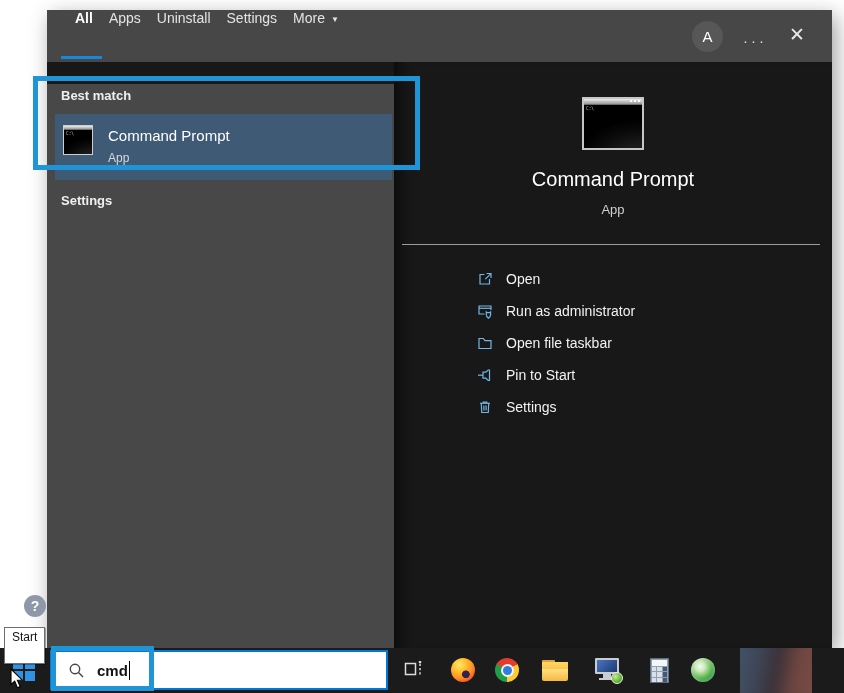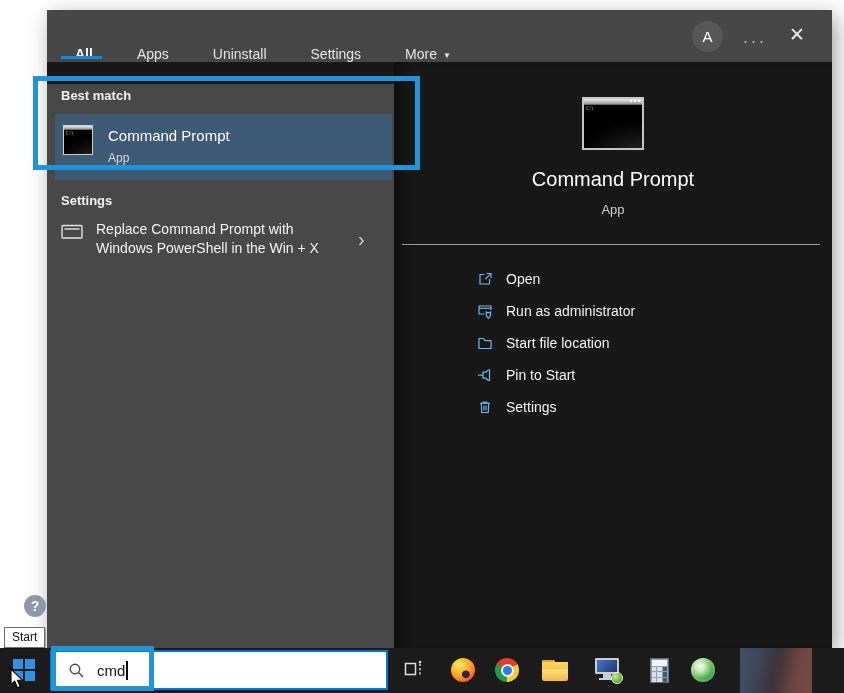--- a/index.html
+++ b/index.html
@@ -6,21 +6,21 @@
   html,body { width:844px; height:693px; }
   body {
     position:relative; background:#ffffff; overflow:hidden;
     font-family:"Liberation Sans", sans-serif;
     -webkit-font-smoothing:antialiased;
   }
   
   .menu { position:absolute; left:47px; top:10px; width:785px; height:638px;
           box-shadow:4px 6px 20px rgba(0,0,0,.38); background:#181818; }
   .menu-header { position:absolute; left:0; top:0; width:785px; height:52px; background:#474747; }
-  .tabs { position:absolute; left:28px; top:0; height:52px; display:flex; gap:44px; align-items:flex-end; }
+  .tabs { position:absolute; left:28px; top:0; height:52px; display:flex; gap:16px; align-items:flex-start; }
   .tab { color:#e4e4e4; font-size:14px; white-space:nowrap; }
   .tab.active { color:#ffffff; font-weight:bold; }
   .tab .more-arrow { display:inline-block; font-size:8px; margin-left:6px; transform:translateY(-1px); color:#e4e4e4; }
   .tab-underline { position:absolute; left:14px; top:46px; width:41px; height:3px; background:#1a86d9; }
   .avatar { position:absolute; left:645px; top:11px; width:31px; height:31px; border-radius:50%;
             background:#575757; color:#fff; font-size:15px; display:flex; align-items:center; justify-content:center; }
   .hdr-dots { position:absolute; left:696px; top:22px; color:#dcdcdc; font-size:15px; letter-spacing:3px; }
   .hdr-close { position:absolute; left:742px; top:15px; color:#e8e8e8; font-size:19px; line-height:20px; }
 
   
@@ -61,21 +61,21 @@
   .action-row svg { margin-left:36px; flex:0 0 auto; }
   .action-label { margin-left:13px; font-size:14px; color:#f2f2f2; }
 
   
   .taskbar { position:absolute; left:0; top:648px; width:844px; height:45px; background:#1b1b1b; }
   .win-logo { position:absolute; left:13px; top:11px; display:grid; grid-template-columns:10px 10px; grid-template-rows:10px 10px; gap:2px; }
   .win-logo i { background:#3192e4; }
   .search-box { position:absolute; left:50px; top:2px; width:338px; height:40px; background:#ffffff;
                 border:2px solid #0078d7; display:flex; align-items:center; }
   .search-box svg { margin-left:16px; flex:0 0 auto; }
-  .search-text { margin-left:12px; font-size:15px; color:#141414; }
+  .search-text { margin-left:12px; font-size:15px; color:#141414;font-weight:bold; }
   .caret { display:inline-block; width:1.5px; height:19px; background:#000; vertical-align:middle; margin-left:1px; }
 
   .tb-icon { position:absolute; top:10px; }
   .icon-taskview { left:403px; top:11px; }
   .icon-firefox { left:451px; width:24px; height:24px; border-radius:50%;
     background: radial-gradient(circle at 62% 68%, #35204e 0 16%, rgba(0,0,0,0) 19%),
                 radial-gradient(circle at 35% 28%, #ffe76e 0%, #ffc02e 30%, #ff9328 55%, #f0551f 80%, #c72e1c 100%); }
   .icon-chrome { left:495px; width:24px; height:24px; border-radius:50%;
     background: conic-gradient(from 60deg, #fcc934 0 120deg, #1e9e4a 120deg 240deg, #e33b2e 240deg 360deg); }
   .icon-chrome::before { content:""; position:absolute; left:5.5px; top:5.5px; width:13px; height:13px; border-radius:50%; background:#f4f4f4; }
@@ -101,21 +101,21 @@
     background:radial-gradient(circle at 38% 35%, #f2faee 0%, #cfe9c0 22%, #58b44a 55%, #1f8c3c 78%, #166e35 100%);
     box-shadow:inset 0 0 4px rgba(255,255,255,.55); }
   .icon-thumb { left:740px; top:0; width:72px; height:45px; overflow:hidden; }
   .icon-thumb i { position:absolute; inset:-8px; display:block;
     background:linear-gradient(100deg,#45586e 0%, #3d4456 32%, #3a3138 50%, #6e4540 70%, #7d4f46 100%); filter:blur(5px); }
 
   
   .help-bubble { position:absolute; left:24px; top:595px; width:22px; height:22px; border-radius:50%;
                  background:#8f98a9; color:#fff; font-weight:bold; font-size:14px; text-align:center; line-height:22px; z-index:30; }
   .start-tooltip { position:absolute; left:4px; top:627px; background:#fff; border:1px solid #6e6e6e;
-                   box-shadow:1px 1px 0 rgba(0,0,0,.3); font-size:12px; color:#111; padding:2px 7px 3px; z-index:30; }
+                   box-shadow:1px 1px 0 rgba(0,0,0,.3); font-size:12px; color:#111; padding:2px 7px 19px; z-index:30; }
   .anno { position:absolute; border:5px solid #1f94d6; z-index:40; }
   .anno-best { left:33px; top:76px; width:387px; height:94px; }
   .anno-search { left:51px; top:646px; width:103px; height:45px; }
   .mouse-cursor { position:absolute; left:10px; top:668px; z-index:50; }
 </style>
 </head>
 <body>
 
 <div class="menu">
 
@@ -142,31 +142,20 @@
         <div class="cmd-body">
           <span class="cmd-tinytext">C:\</span>
         </div>
       </div>
       <div class="best-title">Command Prompt</div>
       <div class="best-sub">App</div>
     </div>
 
     <div class="section-label lbl-settings">Settings</div>
 
-    <div class="settings-item">
-      <svg class="s-icon" width="22" height="16" viewBox="0 0 22 16" fill="none" stroke="#e2e2e2" stroke-width="1.4">
-        <rect x="1" y="1.5" width="20" height="12.5" rx="1"></rect>
-        <line x1="3.5" y1="5" x2="18.5" y2="5"></line>
-      </svg>
-      <div class="settings-text">
-        <div>Replace Command Prompt with</div>
-        <div>Windows PowerShell in the Win + X</div>
-      </div>
-      <div class="settings-chevron">›</div>
-    </div>
   </div>
 
   <div class="right-pane">
     <div class="cmd-icon big">
       <div class="cmd-titlebar">
         <span class="tb-dots">
             <i></i>
             <i></i>
             <i></i>
           </span>
@@ -193,21 +182,21 @@
           <path d="M14 7V3H2v8h5.5"></path>
             <path d="M2 5.3h12"></path>
           <path d="M9.3 8.9c1.3 1 3 1 4.3 0v2.9c0 1.8-1.5 3-2.15 3.4-.65-.4-2.15-1.6-2.15-3.4z"></path>
         </svg>
         <span class="action-label">Run as administrator</span>
       </div>
       <div class="action-row">
         <svg width="16" height="16" viewBox="0 0 16 16" fill="none" stroke="#72b6e4" stroke-width="1.2">
           <path d="M2 13.5V3.5h4.3L8 5.7h6v7.8z"></path>
         </svg>
-        <span class="action-label">Start file location</span>
+        <span class="action-label">Open file taskbar</span>
       </div>
       <div class="action-row">
         <svg width="16" height="16" viewBox="0 0 16 16" fill="none" stroke="#72b6e4" stroke-width="1.2">
           <line x1="1" y1="8.2" x2="6" y2="8.2"></line>
           <path d="M6 5.2h2.8L11.2 3h1.3v10.4h-1.3L8.8 11.2H6z"></path>
         </svg>
         <span class="action-label">Pin to Start</span>
       </div>
       <div class="action-row">
         <svg width="16" height="16" viewBox="0 0 16 16" fill="none" stroke="#72b6e4" stroke-width="1.2">

